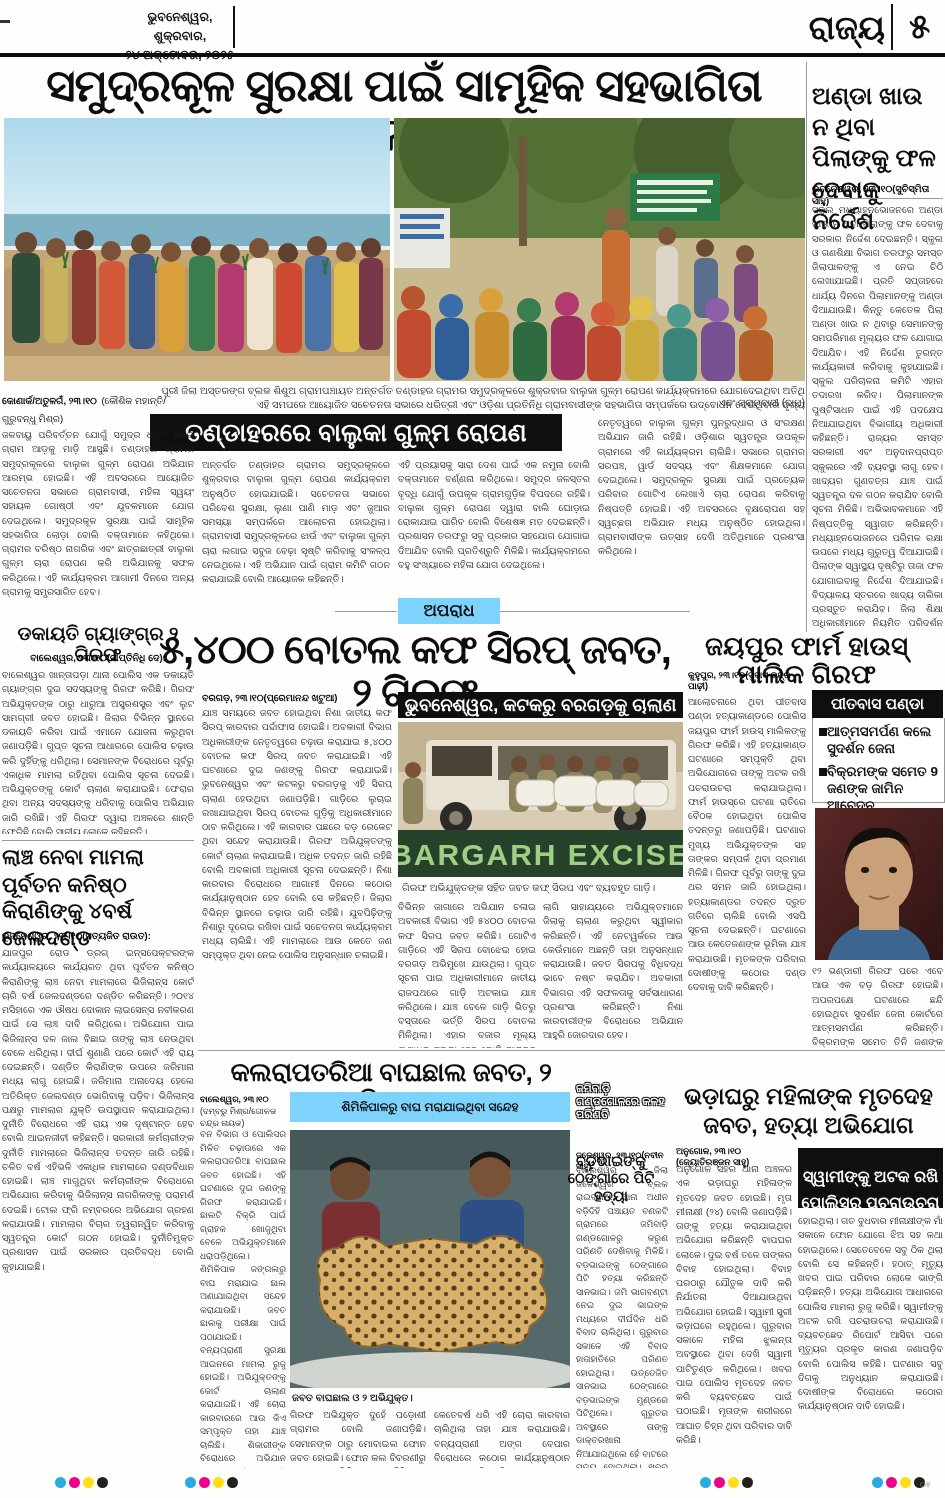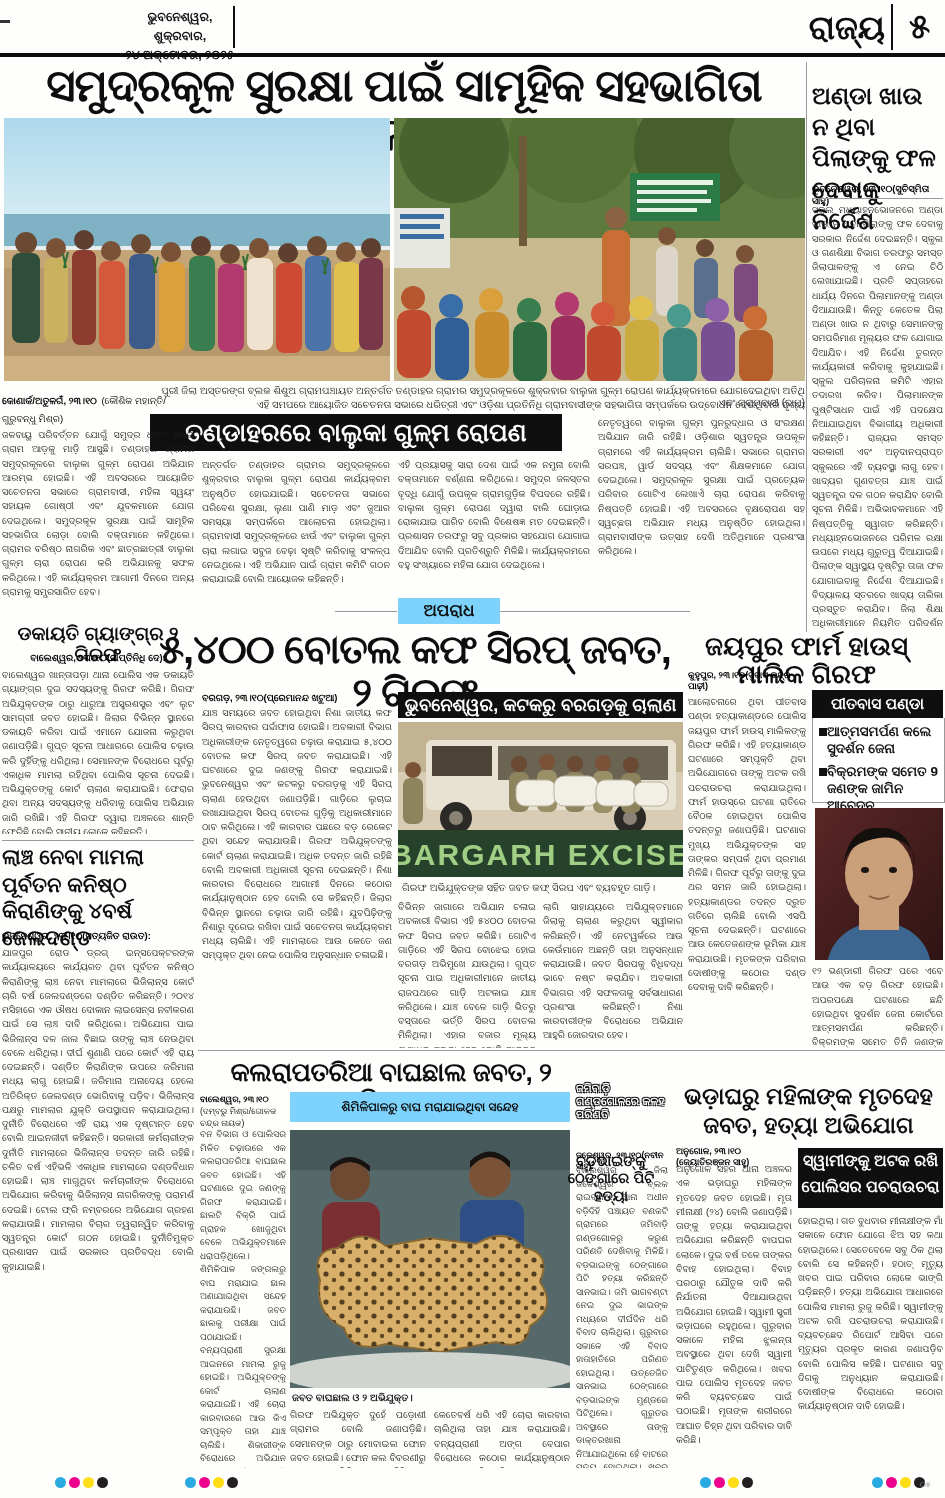--- a/index.html
+++ b/index.html
@@ -380,21 +380,21 @@
   <div class="abs body-col" style="left:290px;top:1408px;width:136px;height:60px;">ଗିରଫ ଅଭିଯୁକ୍ତ ଦୁହେଁ ପଡ଼ୋଶୀ ଗ୍ରାମର ବୋଲି ଜଣାପଡ଼ିଛି। ସେମାନଙ୍କ ଠାରୁ ମୋବାଇଲ ଫୋନ ଜବତ ହୋଇଛି। ଫୋନ କଲ ବିବରଣୀରୁ ଅଧିକ ସୂଚନା ମିଳିବା ଆଶା ରହିଛି। ବନ ବିଭାଗ ସ୍ୱତନ୍ତ୍ର ଦଳ ଗଠନ କରି ତଦନ୍ତ ଚଳାଇଛି।</div>
   <div class="abs body-col" style="left:434px;top:1408px;width:136px;height:60px;">କେତେବର୍ଷ ଧରି ଏହି ଚୋରା କାରବାର ଚାଲିଥିଲା ତାହା ଯାଞ୍ଚ କରାଯାଉଛି। ବନ୍ୟପ୍ରାଣୀ ଅଙ୍ଗ ବେପାର ବିରୋଧରେ କଠୋର କାର୍ଯ୍ୟାନୁଷ୍ଠାନ ହେବ ବୋଲି ବିଭାଗ ଚେତାବନୀ ଦେଇଛି। ଗ୍ରାମବାସୀଙ୍କୁ ସୂଚନା ଦେବାକୁ ଅନୁରୋଧ କରାଯାଇଛି।</div>
 
   <div class="abs outline-kicker" style="left:576px;top:1082px;width:92px;font-size:11px;text-align:left;line-height:1.2;">ଜମିବାଡ଼ି ଗଣ୍ଡଗୋଳରେ କଳହ ପରିଣତି</div>
   <div class="abs hl" style="left:565px;top:1110px;width:92px;font-size:14.5px;text-align:center;line-height:1.2;margin-top:43px;">ବଡ଼ଭାଇଙ୍କୁ ଠେଙ୍ଗାରେ ପିଟି ହତ୍ୟା</div>
   <div class="abs dateline" style="left:576px;top:1150px;width:92px;font-size:8.5px;">ଜଳେଶ୍ୱର, ୨୩।୧୦(ନବୀନ ସାହୁ):</div>
   <div class="abs body-col" style="left:576px;top:1164px;width:92px;height:304px;font-size:9px;">ବାଲେଶ୍ୱର ଜିଲା ଜଳେଶ୍ୱର ବ୍ଲକ ରାଇବଣିଆ ଥାନା ଅଧୀନ ବଡ଼ିଦିହି ପଞ୍ଚାୟତ ବଣକଟି ଗ୍ରାମରେ ଜମିବାଡ଼ି ଗଣ୍ଡଗୋଳରୁ କରୁଣ ପରିଣତି ଦେଖିବାକୁ ମିଳିଛି। ବଡ଼ଭାଇଙ୍କୁ ଠେଙ୍ଗାରେ ପିଟି ହତ୍ୟା କରିଛନ୍ତି ସାନଭାଇ। ଜମି ଭାଗବଣ୍ଟା ନେଇ ଦୁଇ ଭାଇଙ୍କ ମଧ୍ୟରେ ଦୀର୍ଘଦିନ ଧରି ବିବାଦ ଚାଲିଥିଲା। ଗୁରୁବାର ସକାଳେ ଏହି ବିବାଦ ହାତାହାତିରେ ପରିଣତ ହୋଇଥିଲା। ଉତ୍ତେଜିତ ସାନଭାଇ ଠେଙ୍ଗାରେ ବଡ଼ଭାଇଙ୍କ ମୁଣ୍ଡରେ ପିଟିଥିଲେ। ଗୁରୁତର ଅବସ୍ଥାରେ ତାଙ୍କୁ ଡାକ୍ତରଖାନା ନିଆଯାଇଥିଲେ ହେଁ ବାଟରେ ମୃତ୍ୟୁ ହୋଇଥିଲା। ଖବର ପାଇ ପୋଲିସ ଘଟଣାସ୍ଥଳରେ ପହଞ୍ଚି ମୃତଦେହ ଜବତ କରିଥିଲା। ଅଭିଯୁକ୍ତ ସାନଭାଇଙ୍କୁ ଅଟକ ରଖାଯାଇଛି। ହତ୍ୟା ମାମଲା ରୁଜୁ କରି ପୋଲିସ ତଦନ୍ତ ଆରମ୍ଭ କରିଛି। ଗ୍ରାମରେ ଶୋକର ଛାୟା ଖେଳିଯାଇଛି।</div>
 
   <div class="abs hl" style="left:674px;top:1082px;width:269px;font-size:23px;text-align:center;line-height:1.25;">ଭଡ଼ାଘରୁ ମହିଳାଙ୍କ ମୃତଦେହ ଜବତ, ହତ୍ୟା ଅଭିଯୋଗ</div>
   <div class="abs dateline" style="left:676px;top:1146px;width:120px;font-size:9px;">ଅନୁଗୋଳ, ୨୩।୧୦ (ଜ୍ୟୋତିରଞ୍ଜନ ସାହୁ)</div>
-  <div class="abs kicker-box" style="left:798px;top:1148px;width:145px;height:60px;font-size:16px;line-height:1.6;padding-top:0;box-sizing:border-box;">
+  <div class="abs kicker-box" style="left:798px;top:1148px;width:145px;height:60px;font-size:16px;line-height:1.6;padding-top:16px;box-sizing:border-box;">
     <div>ସ୍ୱାମୀଙ୍କୁ ଅଟକ ରଖି</div>
     <div>ପୋଲିସର ପଚରାଉଚରା</div>
   </div>
   <div class="abs body-col" style="left:676px;top:1162px;width:116px;height:306px;">ଅନୁଗୋଳ ସହର ଥାନା ଅଞ୍ଚଳର ଏକ ଭଡ଼ାଘରୁ ମହିଳାଙ୍କ ମୃତଦେହ ଜବତ ହୋଇଛି। ମୃତା ମୀନାକ୍ଷୀ (୨୪) ବୋଲି ଜଣାପଡ଼ିଛି। ତାଙ୍କୁ ହତ୍ୟା କରାଯାଇଥିବା ଅଭିଯୋଗ କରିଛନ୍ତି ବାପଘର ଲୋକେ। ଦୁଇ ବର୍ଷ ତଳେ ତାଙ୍କର ବିବାହ ହୋଇଥିଲା। ବିବାହ ପରଠାରୁ ଯୌତୁକ ଦାବି କରି ନିର୍ଯାତନା ଦିଆଯାଉଥିବା ଅଭିଯୋଗ ହୋଇଛି। ସ୍ୱାମୀ ସ୍ତ୍ରୀ ଭଡ଼ାଘରେ ରହୁଥିଲେ। ଗୁରୁବାର ସକାଳେ ମହିଳା ଝୁଲନ୍ତା ଅବସ୍ଥାରେ ଥିବା ଦେଖି ସ୍ୱାମୀ ପାଟିତୁଣ୍ଡ କରିଥିଲେ। ଖବର ପାଇ ପୋଲିସ ମୃତଦେହ ଜବତ କରି ବ୍ୟବଚ୍ଛେଦ ପାଇଁ ପଠାଇଛି। ମୃତାଙ୍କ ଶରୀରରେ ଆଘାତ ଚିହ୍ନ ଥିବା ପରିବାର ଦାବି କରିଛି।</div>
   <div class="abs body-col" style="left:798px;top:1214px;width:145px;height:254px;">ହୋଇଥିଲା। ଗତ ବୁଧବାର ମୀନାକ୍ଷୀଙ୍କ ମାଁ ସକାଳେ ଫୋନ ଯୋଗେ ଝିଅ ସହ କଥା ହୋଇଥିଲେ। ସେତେବେଳେ ସବୁ ଠିକ ଥିଲା ବୋଲି ସେ କହିଛନ୍ତି। ହଠାତ୍ ମୃତ୍ୟୁ ଖବର ପାଇ ପରିବାର ଲୋକେ ଭାଙ୍ଗି ପଡ଼ିଛନ୍ତି। ହତ୍ୟା ଅଭିଯୋଗ ଆଧାରରେ ପୋଲିସ ମାମଲା ରୁଜୁ କରିଛି। ସ୍ୱାମୀଙ୍କୁ ଅଟକ ରଖି ପଚରାଉଚରା କରାଯାଉଛି। ବ୍ୟବଚ୍ଛେଦ ରିପୋର୍ଟ ଆସିବା ପରେ ମୃତ୍ୟୁର ପ୍ରକୃତ କାରଣ ଜଣାପଡ଼ିବ ବୋଲି ପୋଲିସ କହିଛି। ଘଟଣାର ସବୁ ଦିଗକୁ ଅନୁଧ୍ୟାନ କରାଯାଉଛି। ଦୋଷୀଙ୍କ ବିରୋଧରେ କଠୋର କାର୍ଯ୍ୟାନୁଷ୍ଠାନ ଦାବି ହୋଇଛି।</div>
 
   <div class="abs regdots" style="left:55px;top:1477px;">
     <span class="dot-c"></span>
       <span class="dot-m"></span>
       <span class="dot-y"></span>

